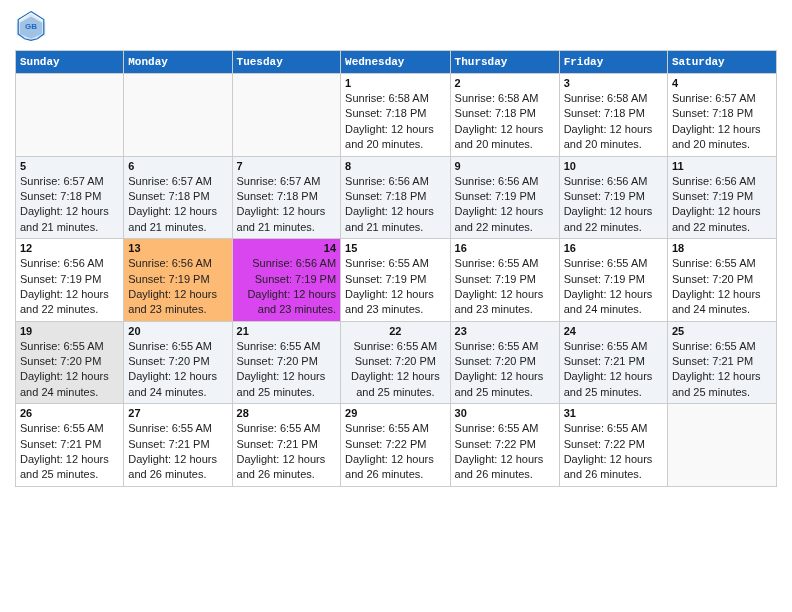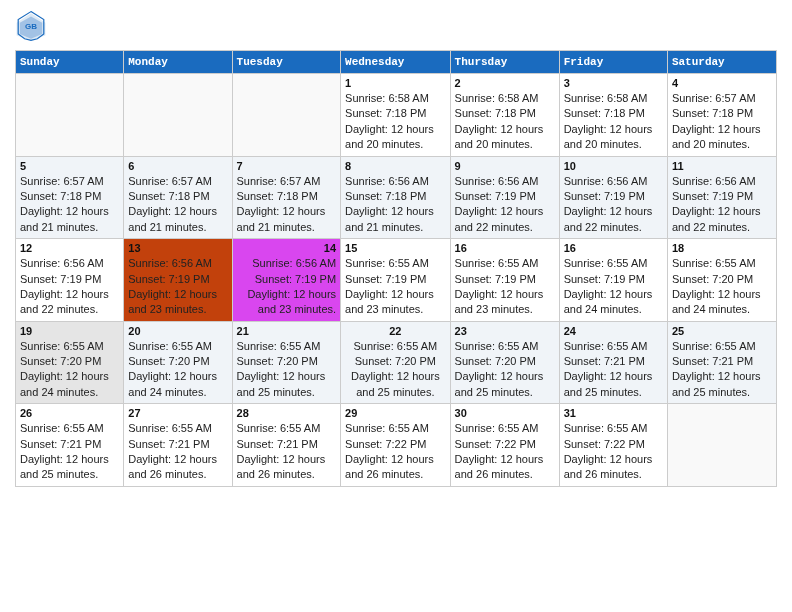--- a/index.html
+++ b/index.html
@@ -219,21 +219,21 @@
           </td>
         </tr>
         <tr>
           <td style="background: rgb(255, 255, 255);">
             <span class="day-num">12</span>
             <div class="cell-text" style="white-space: pre-line;">Sunrise: 6:56 AM
 Sunset: 7:19 PM
 Daylight: 12 hours
 and 22 minutes.</div>
           </td>
-          <td style="background: #c2410c; margin-top: 16px;">
+          <td style="background: #fdba74; margin-top: 16px;">
             <span class="day-num">13</span>
             <div class="cell-text" style="white-space: pre-line;">Sunrise: 6:56 AM
 Sunset: 7:19 PM
 Daylight: 12 hours
 and 23 minutes.</div>
           </td>
           <td style="background: #d946ef; text-align: right;">
             <span class="day-num">14</span>
             <div class="cell-text" style="white-space: pre-line;">Sunrise: 6:56 AM
 Sunset: 7:19 PM

